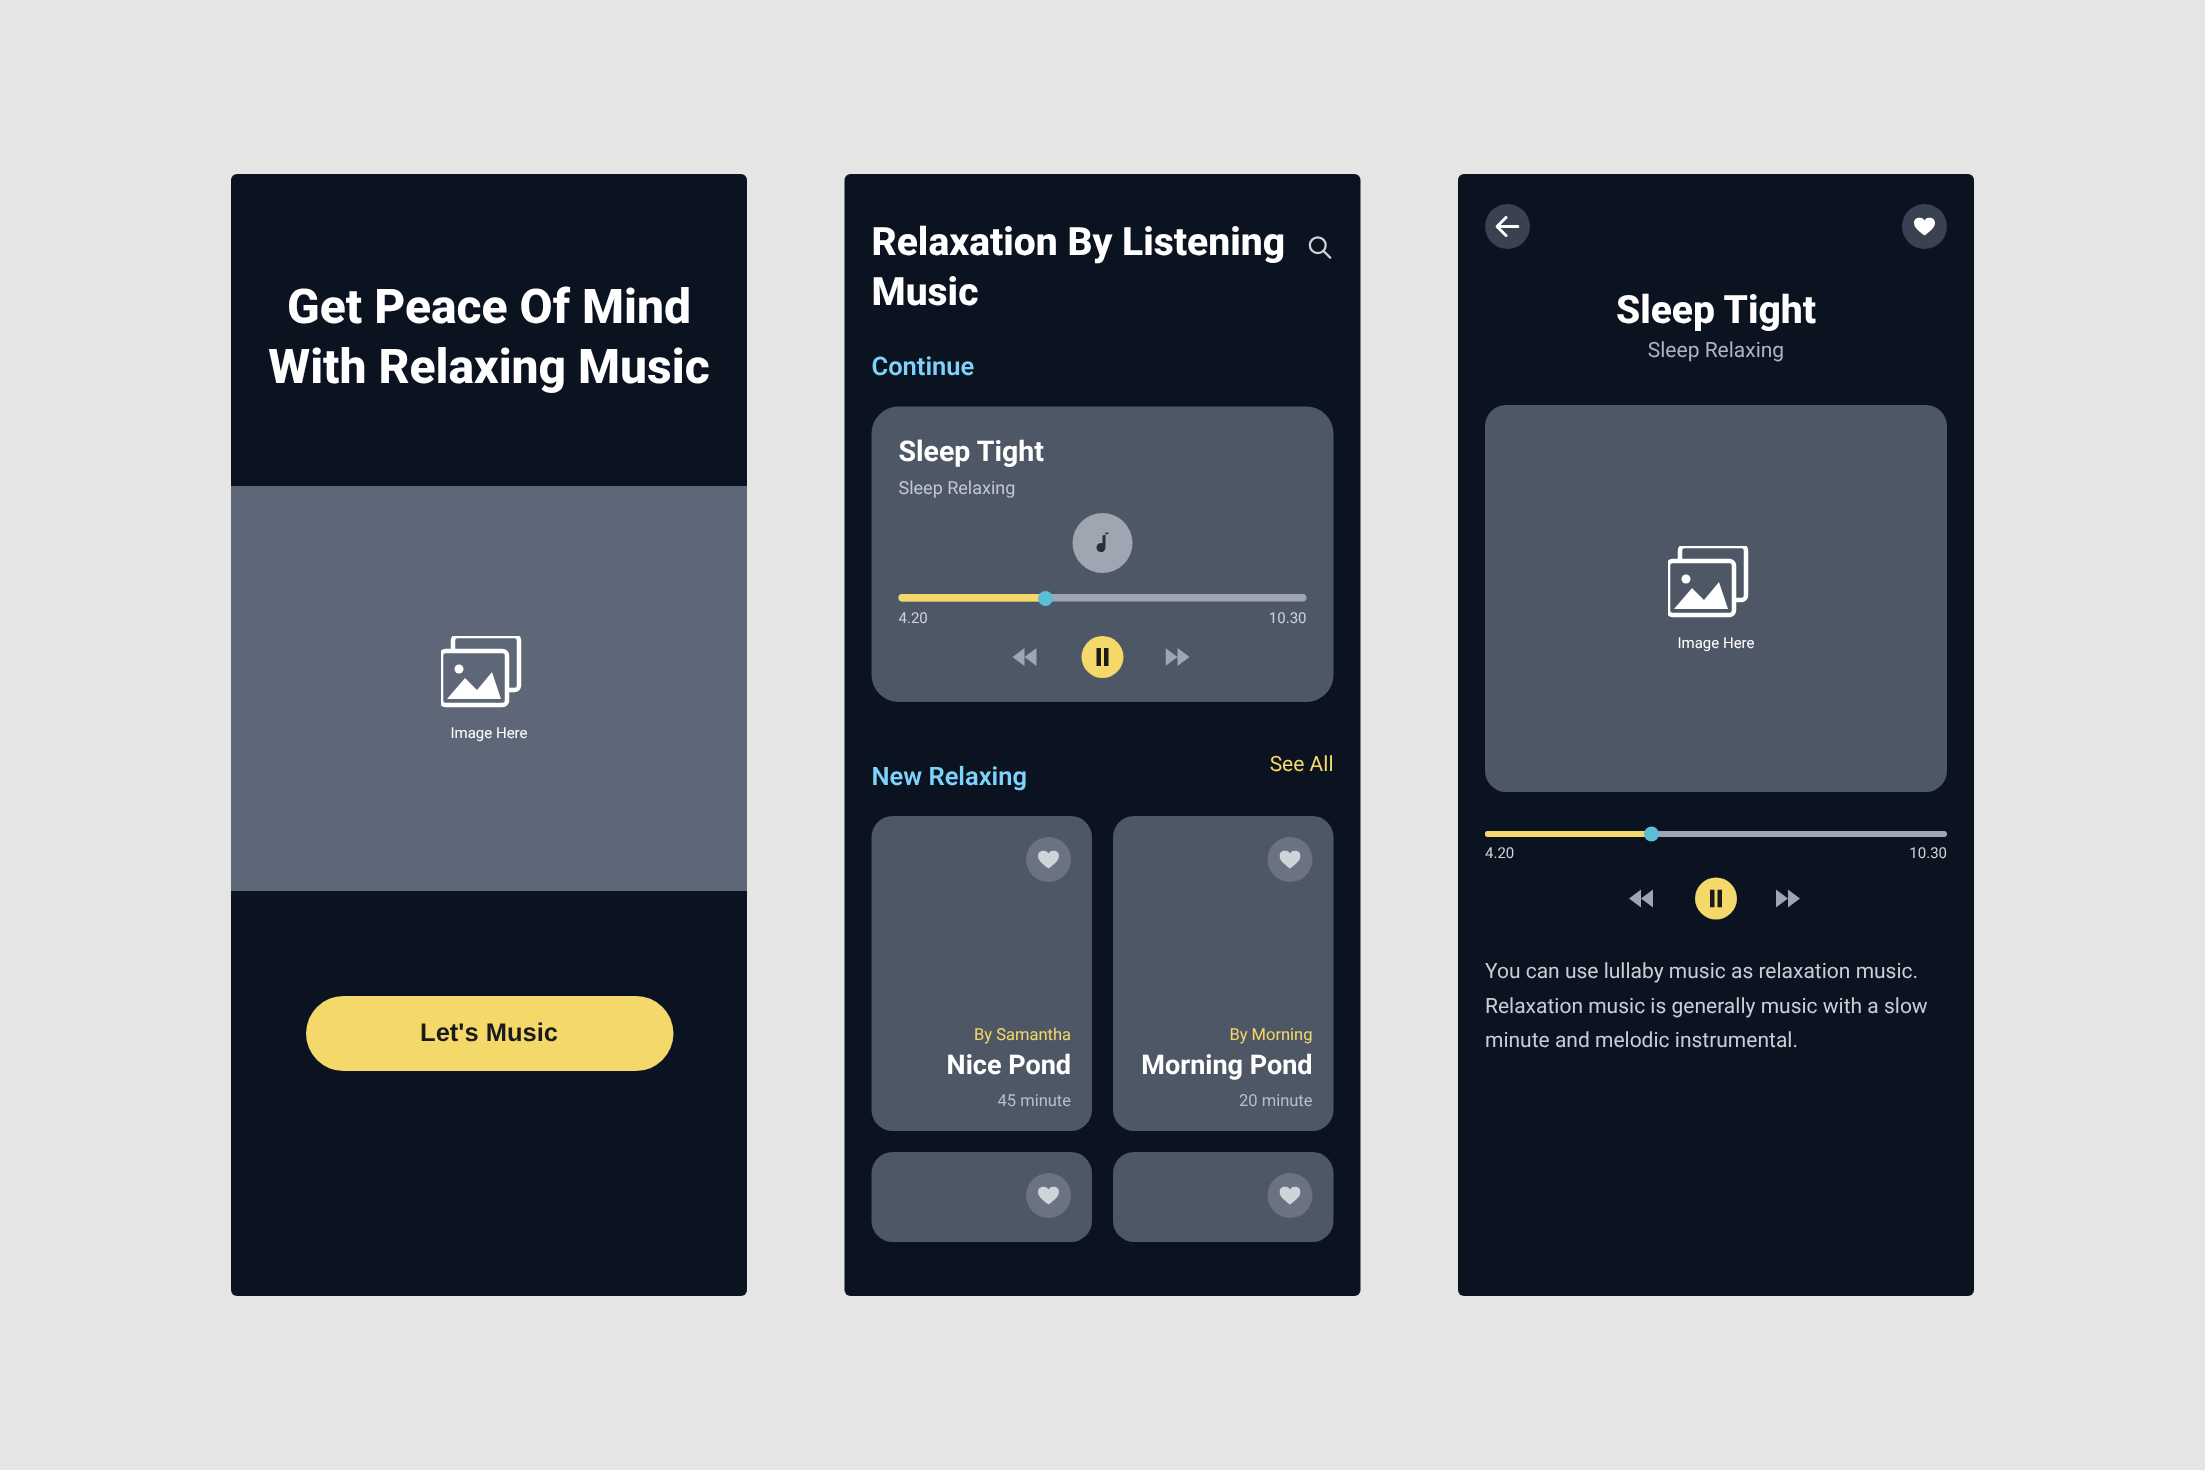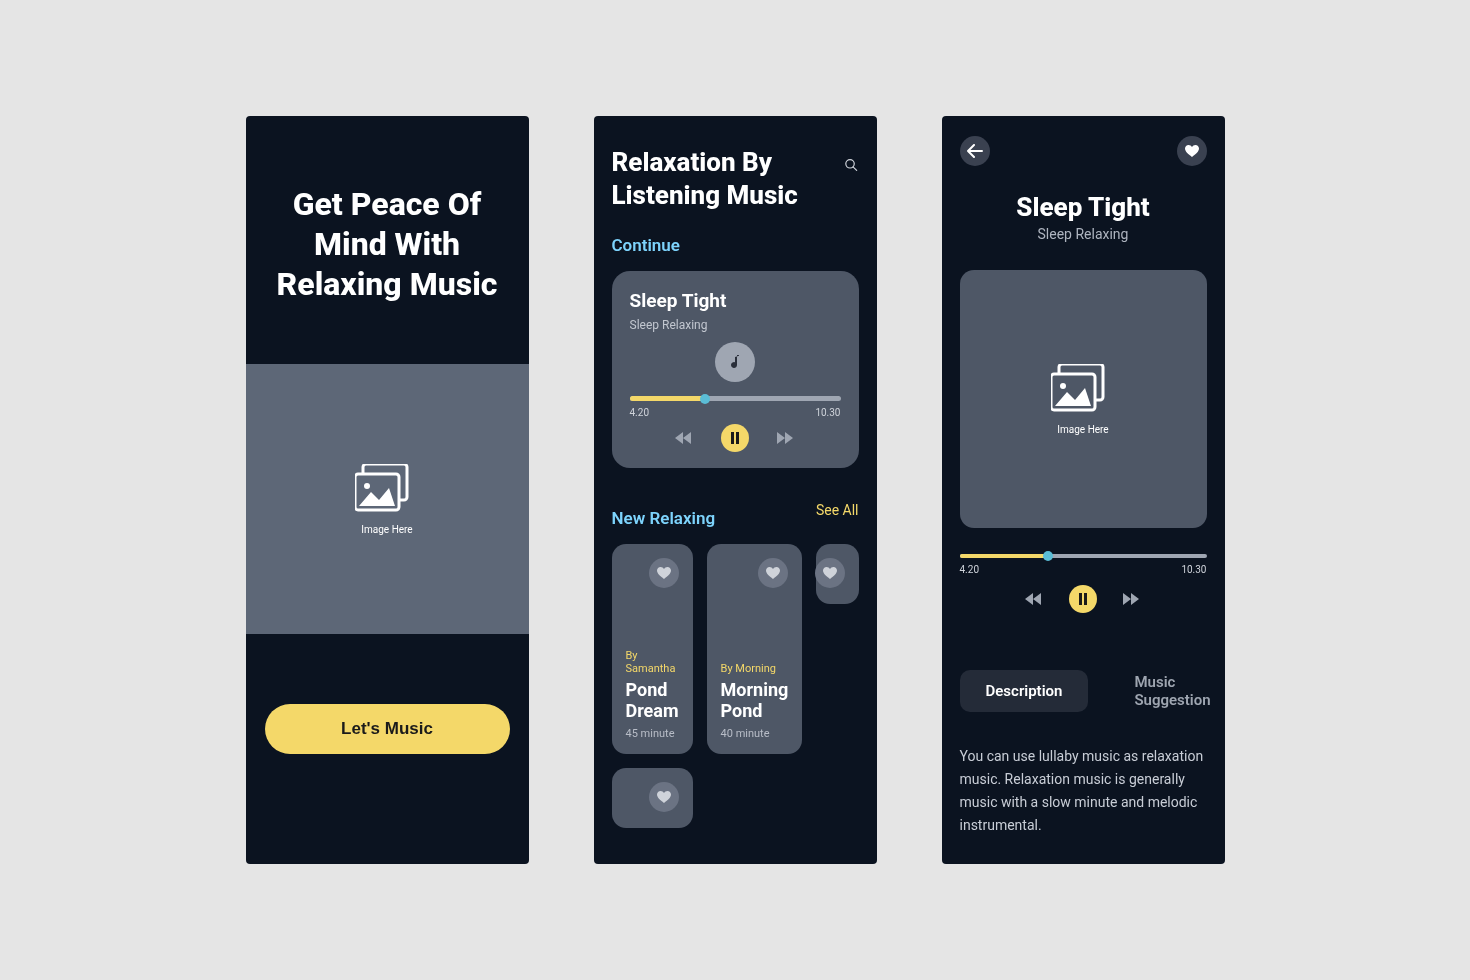--- a/index.html
+++ b/index.html
@@ -7,21 +7,21 @@
   background: #e5e5e5;
   font-family: -apple-system, BlinkMacSystemFont, 'Segoe UI', Roboto, sans-serif;
   width: 1470px;
   height: 980px;
   display: flex;
   justify-content: center;
   align-items: center;
   gap: 65px;
 }
 .screen {
-  width: 283px;
+  width: 344px;
   height: 748px;
   background: #0b1320;
   border-radius: 4px;
   overflow: hidden;
   position: relative;
 }
 
 
 .s1 { padding-top: 68px; }
 .s1-title {
@@ -80,21 +80,21 @@
 }
 .progress-fill { position: absolute; left: 0; top: 0; height: 100%; width: 36%; background: #f4d869; border-radius: 3px; }
 .progress-thumb { position: absolute; left: 36%; top: 50%; transform: translate(-50%,-50%); width: 10px; height: 10px; border-radius: 50%; background: #5bbdd6; }
 .time-row { display: flex; justify-content: space-between; color: #cfd3da; font-size: 10px; margin-top: 6px; }
 .controls { display: flex; justify-content: center; align-items: center; gap: 28px; margin-top: 6px; }
 .ctrl-side { color: #9fa6b2; cursor: pointer; }
 .ctrl-play { width: 28px; height: 28px; border-radius: 50%; background: #f4d869; display: flex; align-items: center; justify-content: center; cursor: pointer; }
 
 .new-header { display: flex; justify-content: space-between; align-items: center; margin-top: 24px; }
 .see-all { color: #f4d869; font-size: 14px; cursor: pointer; }
-.card-grid { display: grid; grid-template-columns: 1fr 1fr 1fr; gap: 14px; margin-top: 16px; }
+.card-grid { display: grid; grid-template-columns: 1fr 1fr; gap: 14px; margin-top: 16px; text-align: right; }
 .item-card { background: #4e5766; border-radius: 14px; padding: 16px 14px 14px; position: relative; height: 210px; display: flex; flex-direction: column; justify-content: flex-end; }
 .heart-btn { position: absolute; top: 14px; right: 14px; width: 30px; height: 30px; border-radius: 50%; background: #6b7383; display: flex; align-items: center; justify-content: center; cursor: pointer; }
 .item-author { color: #f4d869; font-size: 11px; }
 .item-title { color: #fff; font-size: 18px; font-weight: 700; margin-top: 4px; }
 .item-dur { color: #b8bdc7; font-size: 11px; margin-top: 6px; }
 .item-card.small { height: 60px; }
 
 
 .s3 { padding: 20px 18px 0; }
 .s3-top { display: flex; justify-content: space-between; }
@@ -180,32 +180,32 @@
     <div class="see-all">See All</div>
   </div>
   <div class="card-grid">
     <div class="item-card">
       <div class="heart-btn">
         <svg width="14" height="13" viewBox="0 0 14 13">
             <path d="M7 12 C3 9 0 6.5 0 3.6 C0 1.6 1.6 0 3.6 0 C5 0 6.3 0.8 7 2 C7.7 0.8 9 0 10.4 0 C12.4 0 14 1.6 14 3.6 C14 6.5 11 9 7 12 Z" fill="#cfd3da"></path>
           </svg>
       </div>
       <div class="item-author">By Samantha</div>
-      <div class="item-title">Pond Dream</div>
+      <div class="item-title">Nice Pond</div>
       <div class="item-dur">45 minute</div>
     </div>
     <div class="item-card">
       <div class="heart-btn">
         <svg width="14" height="13" viewBox="0 0 14 13">
             <path d="M7 12 C3 9 0 6.5 0 3.6 C0 1.6 1.6 0 3.6 0 C5 0 6.3 0.8 7 2 C7.7 0.8 9 0 10.4 0 C12.4 0 14 1.6 14 3.6 C14 6.5 11 9 7 12 Z" fill="#cfd3da"></path>
           </svg>
       </div>
       <div class="item-author">By Morning</div>
       <div class="item-title">Morning Pond</div>
-      <div class="item-dur">40 minute</div>
+      <div class="item-dur">20 minute</div>
     </div>
     <div class="item-card small">
       <div class="heart-btn">
         <svg width="14" height="13" viewBox="0 0 14 13">
             <path d="M7 12 C3 9 0 6.5 0 3.6 C0 1.6 1.6 0 3.6 0 C5 0 6.3 0.8 7 2 C7.7 0.8 9 0 10.4 0 C12.4 0 14 1.6 14 3.6 C14 6.5 11 9 7 12 Z" fill="#cfd3da"></path>
           </svg>
       </div>
     </div>
     <div class="item-card small">
       <div class="heart-btn">
@@ -258,18 +258,14 @@
     <div class="ctrl-play">
       <svg width="10" height="12" viewBox="0 0 10 12">
           <rect x="1" y="0" width="3" height="12" fill="#1a1a1a"></rect>
           <rect x="6" y="0" width="3" height="12" fill="#1a1a1a"></rect>
         </svg>
     </div>
     <svg class="ctrl-side" width="18" height="14" viewBox="0 0 18 14">
         <path d="M0 1 L8 7 L0 13 Z M8 1 L16 7 L8 13 Z" fill="#9fa6b2"></path>
       </svg>
   </div>
-  <div class="tabs">
-    <div class="tab active">Description</div>
-    <div class="tab inactive">Music Suggestion</div>
-  </div>
   <p class="desc-text">You can use lullaby music as relaxation music. Relaxation music is generally music with a slow minute and melodic instrumental.</p>
 </div>
 
 </body></html>

